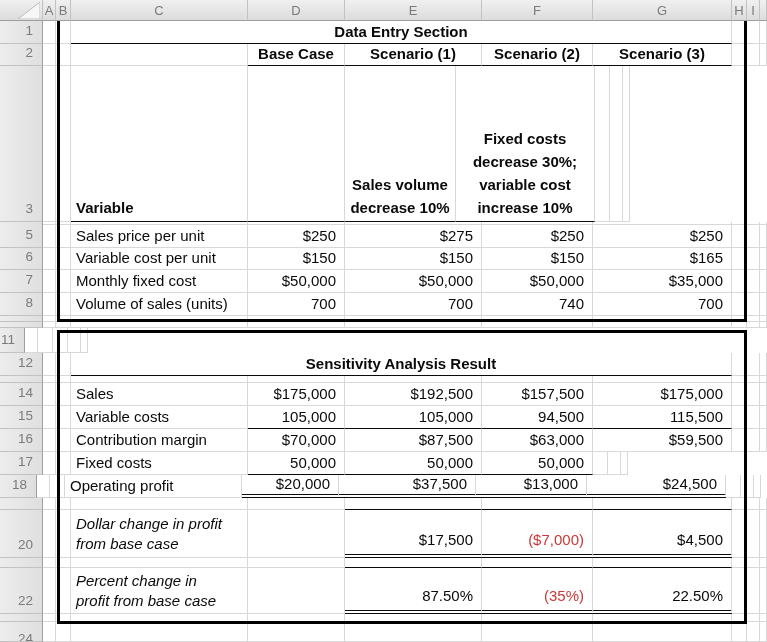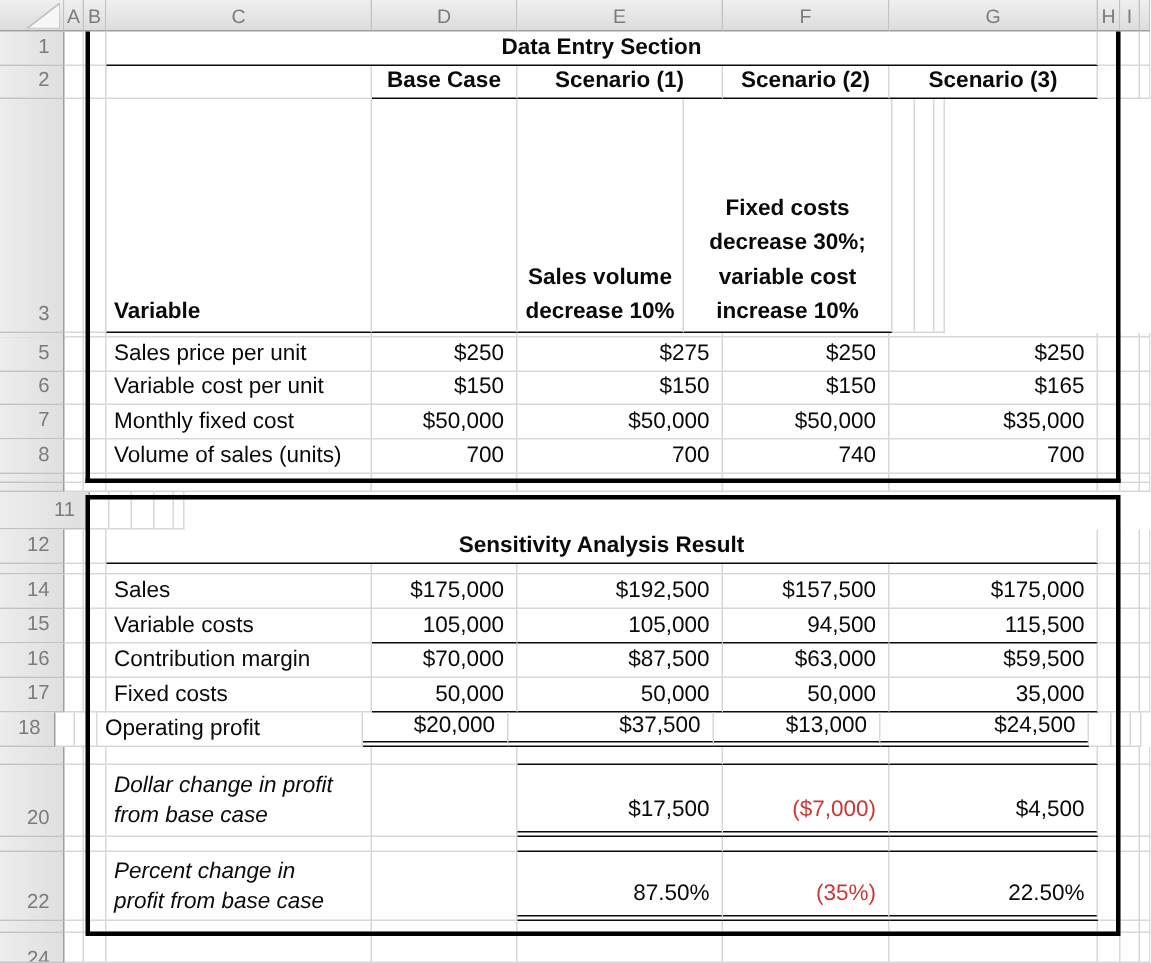--- a/index.html
+++ b/index.html
@@ -204,21 +204,21 @@
         <div class="cell" style="width: 177px;"></div>
         <div class="cell" style="width: 97px;"></div>
         <div class="cell" style="width: 137px;"></div>
         <div class="cell" style="width: 111px;"></div>
         <div class="cell" style="width: 139px;"></div>
         <div class="cell" style="width: 15px;"></div>
         <div class="cell" style="width: 13px;"></div>
         <div class="cell" style="width: 7px;"></div>
       </div>
       <div class="row" style="height: 25px;">
-        <div class="cell rh" style="width: 60px;">11</div>
+        <div class="cell rh" style="width: 25px;">11</div>
         <div class="cell" style="width: 13px;"></div>
         <div class="cell" style="width: 15px;"></div>
         <div class="cell" style="width: 15px;"></div>
         <div class="cell" style="width: 13px;"></div>
         <div class="cell" style="width: 7px;"></div>
       </div>
       <div class="row" style="height: 23px;">
         <div class="cell rh" style="width: 43px;">12</div>
         <div class="cell" style="width: 13px;"></div>
         <div class="cell" style="width: 15px;"></div>
@@ -280,21 +280,20 @@
         <div class="cell" style="width: 7px;"></div>
       </div>
       <div class="row" style="height: 23px;">
         <div class="cell rh" style="width: 43px;">17</div>
         <div class="cell" style="width: 13px;"></div>
         <div class="cell" style="width: 15px;"></div>
         <div class="cell lbl" style="width: 177px;">Fixed costs</div>
         <div class="cell rt bb" style="width: 97px;">50,000</div>
         <div class="cell rt bb" style="width: 137px;">50,000</div>
         <div class="cell rt bb" style="width: 111px;">50,000</div>
-        <div class="cell rt bb" style="width: 139px;">35,000</div>
         <div class="cell" style="width: 15px;"></div>
         <div class="cell" style="width: 13px;"></div>
         <div class="cell" style="width: 7px;"></div>
       </div>
       <div class="row" style="height: 23px;">
         <div class="cell rh" style="width: 37px;">18</div>
         <div class="cell" style="width: 13px;"></div>
         <div class="cell" style="width: 15px;"></div>
         <div class="cell lbl" style="width: 177px;">Operating profit</div>
         <div class="cell rt bd" style="width: 97px;">$20,000</div>

